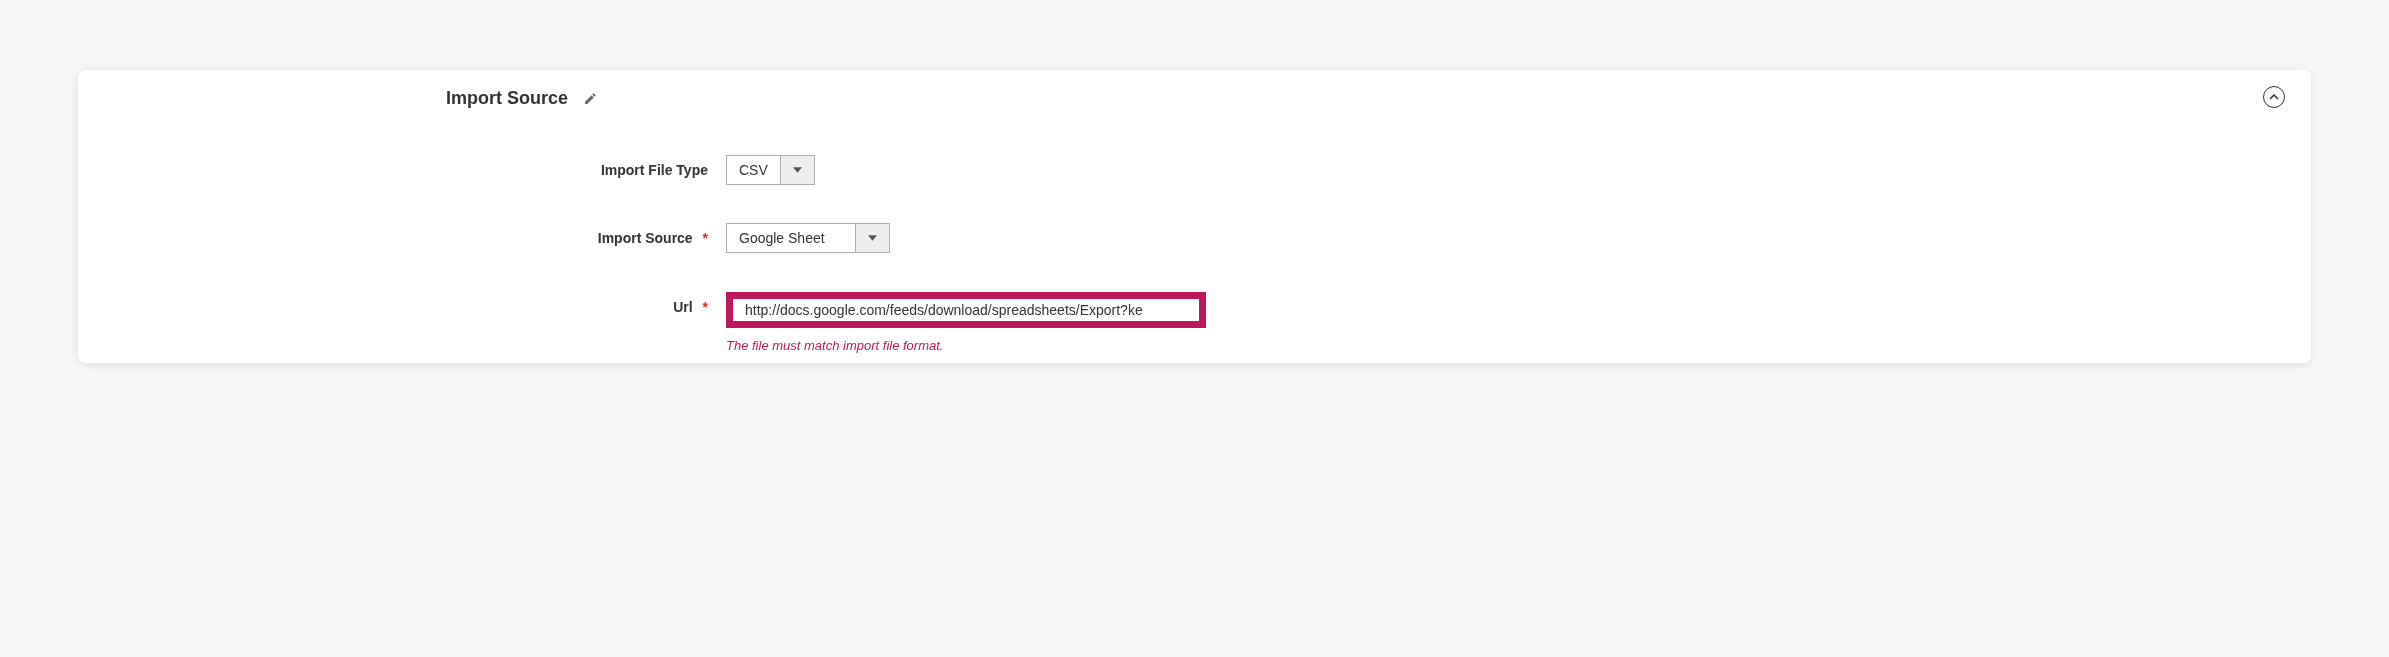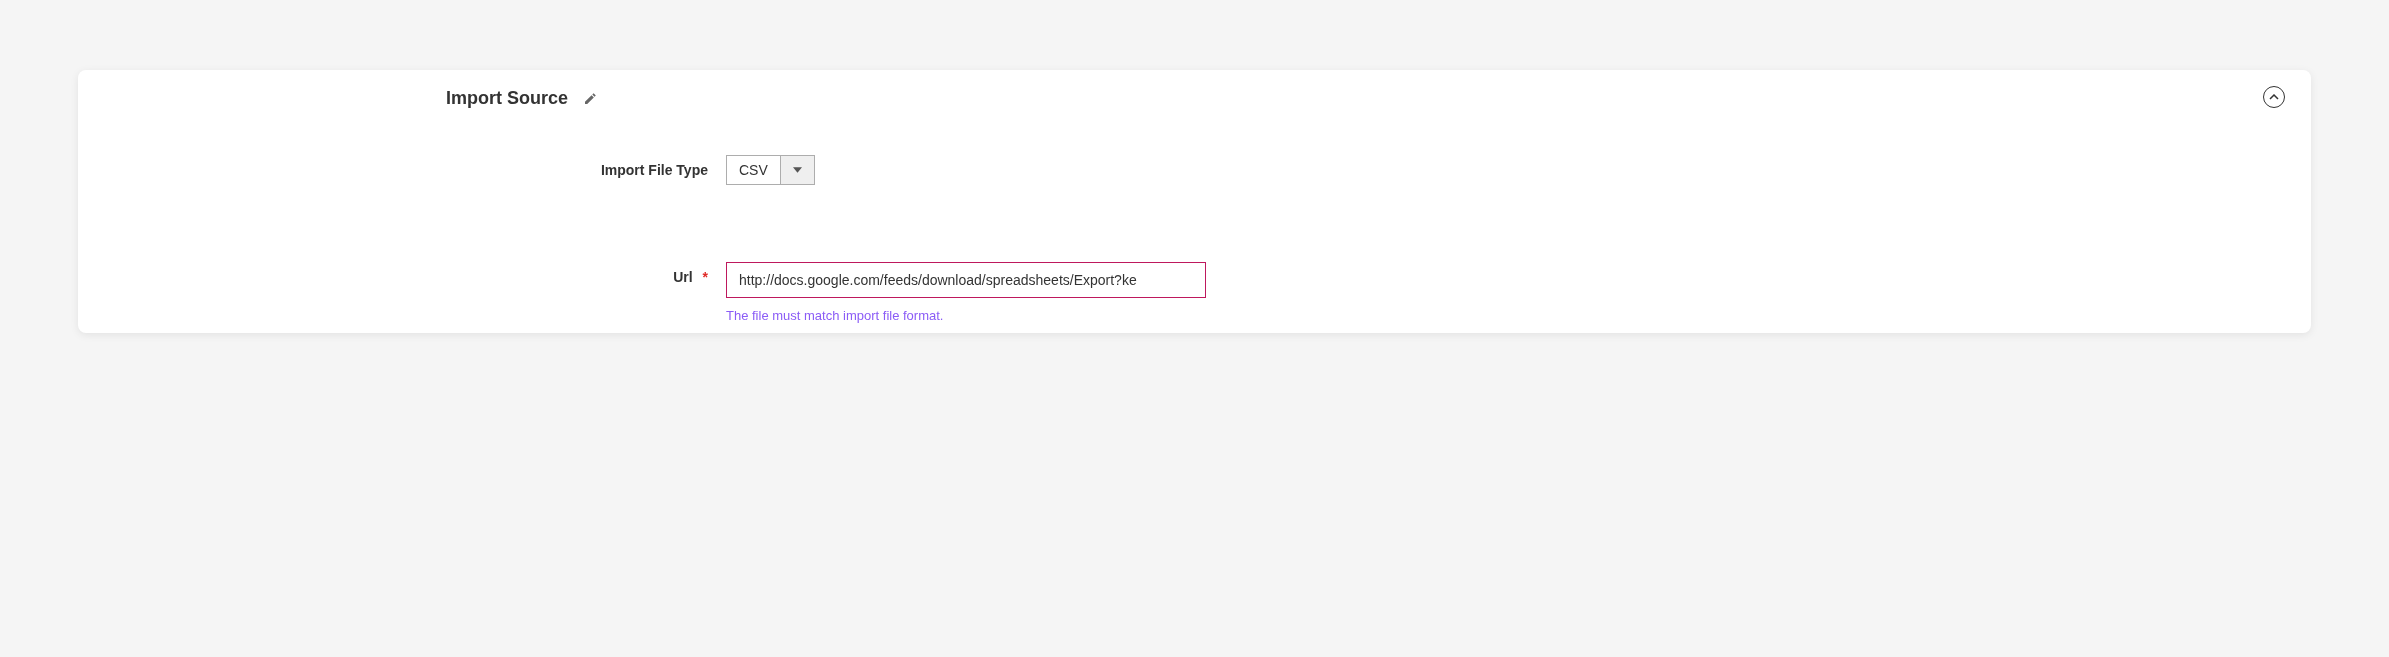--- a/index.html
+++ b/index.html
@@ -102,33 +102,34 @@
     width: 34px;
     border-left: 1px solid #adadad;
     background: #efefef;
     display: flex;
     align-items: center;
     justify-content: center;
   }
   .select-small .select-value { min-width: 42px; }
   .select-med .select-value { min-width: 128px; }
   .text-input {
-    border: 1px solid #be185d;
+    border: 7px solid #be185d;
     height: 36px;
     width: 480px;
     padding: 0 12px;
     font-size: 14px;
     color: #333;
     font-family: inherit;
     background: #fff;
   }
   .hint {
     margin-top: 10px;
     font-size: 13px;
-    color: #8b5cf6;
+    color: #be185d;
+    font-style: italic;
   }
 </style>
 </head>
 <body>
 
 <div class="page">
   <div class="panel">
 
     <div class="panel-header">
       <div class="panel-title-wrap">
@@ -158,20 +159,34 @@
             <div class="select-arrow">
               <svg viewBox="0 0 10 6" width="9" height="6" fill="#555">
                 <polygon points="0,0 10,0 5,6"></polygon>
               </svg>
             </div>
           </div>
         </div>
       </div>
 
       <div class="form-row">
+        <div class="label-col">
+          <span>Import Source</span>
+          <span class="req">*</span>
+        </div>
+        <div class="field-col">
+          <div class="select-control select-med">
+            <div class="select-value">Google Sheet</div>
+            <div class="select-arrow">
+              <svg viewBox="0 0 10 6" width="9" height="6" fill="#555">
+                <polygon points="0,0 10,0 5,6"></polygon>
+              </svg>
+            </div>
+          </div>
+        </div>
       </div>
 
       <div class="form-row">
         <div class="label-col">
           <span>Url</span>
           <span class="req">*</span>
         </div>
         <div class="field-col">
           <input type="text" class="text-input" value="http://docs.google.com/feeds/download/spreadsheets/Export?ke" style="">
           <div class="hint">The file must match import file format.</div>

